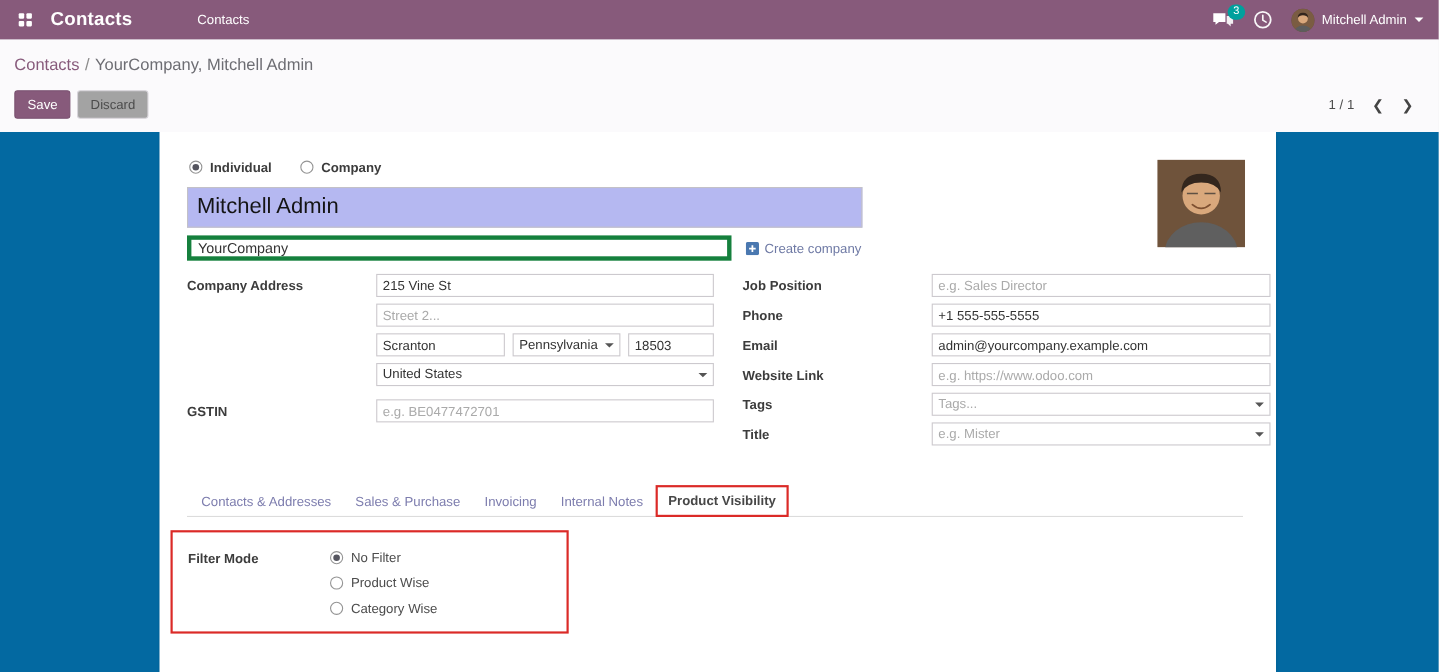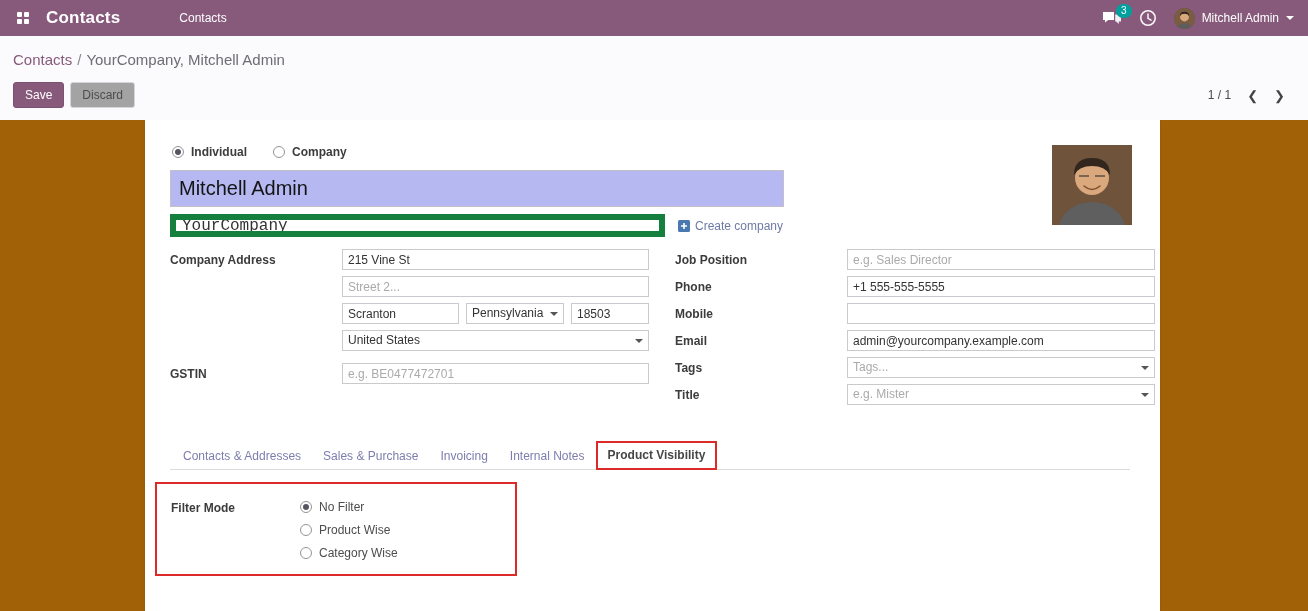--- a/index.html
+++ b/index.html
@@ -30,33 +30,33 @@
   .bc-sep{color:#8a8a8a;margin:0 5px;}
   .bc-current{color:#6d6d73;}
   .cp-actions{display:flex;align-items:center;}
   .btn{font-size:12px;padding:5px 11px;border-radius:3px;border:1px solid transparent;cursor:pointer;font-family:inherit;line-height:14px;}
   .btn-save{background:#875A7B;color:#fff;border-color:#7a5170;margin-right:6px;}
   .btn-discard{background:#a3a3a3;color:#4c4c4c;border-color:#d7d4da;}
   .pager{margin-left:auto;display:flex;align-items:center;gap:16px;padding-right:10px;color:#4c4c4c;text-align:right;}
   .chev{font-size:13px;cursor:pointer;color:#444;line-height:1;}
 
   
-  .content{flex:1;background:#a16207;overflow:hidden;}
+  .content{flex:1;background:#0369a1;overflow:hidden;}
   .sheet{position:relative;width:1015px;margin-left:145px;height:100%;background:#fff;box-shadow:0 1px 3px rgba(0,0,0,.1);padding:25px 30px 10px 25px;}
   .photo{position:absolute;top:25px;right:28px;width:80px;height:80px;overflow:hidden;}
 
   .type-row{display:flex;gap:26px;align-items:center;margin-left:2px;}
   .radio{display:flex;align-items:center;gap:7px;cursor:pointer;}
   .rb{width:12px;height:12px;border:1px solid #949494;border-radius:50%;background:#fff;position:relative;flex:none;}
   .rb.checked::after{content:"";position:absolute;left:2px;top:2px;right:2px;bottom:2px;border-radius:50%;background:#55555f;}
   .type-row .rlabel{font-weight:bold;color:#3c3c3c;}
 
   .name-input{display:block;margin-top:11px;width:614px;height:37px;border:1px solid #c3c1c7;background:#b5b8f1;font-size:20px;padding:0 8px;color:#141414;font-family:inherit;outline:none;}
   .company-row{margin-top:7px;display:flex;align-items:center;gap:13px;}
-  .company-input{width:495px;height:23px;border:6px solid #15803d;padding:0 6px;font-size:16px;color:#333;font-family:Liberation Mono, monospace;outline:none;}
+  .company-input{width:495px;height:23px;border:4px solid #15803d;padding:0 6px;font-size:13px;color:#333;font-family:Liberation Sans, sans-serif;outline:none;}
   .create-company{display:flex;align-items:center;gap:5px;color:#6f7aa5;font-size:12px;cursor:pointer;}
 
   .columns{display:flex;margin-top:12px;}
   .col-left{width:472px;}
   .col-right{width:448px;margin-left:33px;}
   .frow{display:flex;margin-bottom:6px;gap:32px;}
   .flabel{width:140px;font-weight:bold;padding-top:4px;color:#3c3c3c;flex:none;}
   .col-left .fwidget{width:307px;flex:none;}
   .col-right .fwidget{width:308px;flex:none;}
   .oinput,.oselect{width:100%;height:21px;border:1px solid #ccc9ce;padding:0 5px;font-size:12px;color:#333;font-family:inherit;background:#fff;outline:none;}
@@ -213,26 +213,26 @@
       <div class="col-right">
         <div class="frow">
           <div class="flabel">Job Position</div>
           <div class="fwidget"><input class="oinput" placeholder="e.g. Sales Director" style=""></div>
         </div>
         <div class="frow">
           <div class="flabel">Phone</div>
           <div class="fwidget"><input class="oinput" value="+1 555-555-5555" style=""></div>
         </div>
         <div class="frow">
-          <div class="flabel">Mobile</div>
-          <div class="fwidget"><input class="oinput" value="" style=""></div>
-        </div>
-        <div class="frow">
           <div class="flabel">Email</div>
           <div class="fwidget"><input class="oinput" value="admin@yourcompany.example.com" style=""></div>
+        </div>
+        <div class="frow">
+          <div class="flabel">Website Link</div>
+          <div class="fwidget"><input class="oinput" placeholder="e.g. https://www.odoo.com" style=""></div>
         </div>
         <div class="frow">
           <div class="flabel">Tags</div>
           <div class="fwidget">
             <div class="oselect">
               <span class="sel-text placeholder">Tags...</span>
               <span class="sel-caret"></span>
             </div>
           </div>
         </div>

